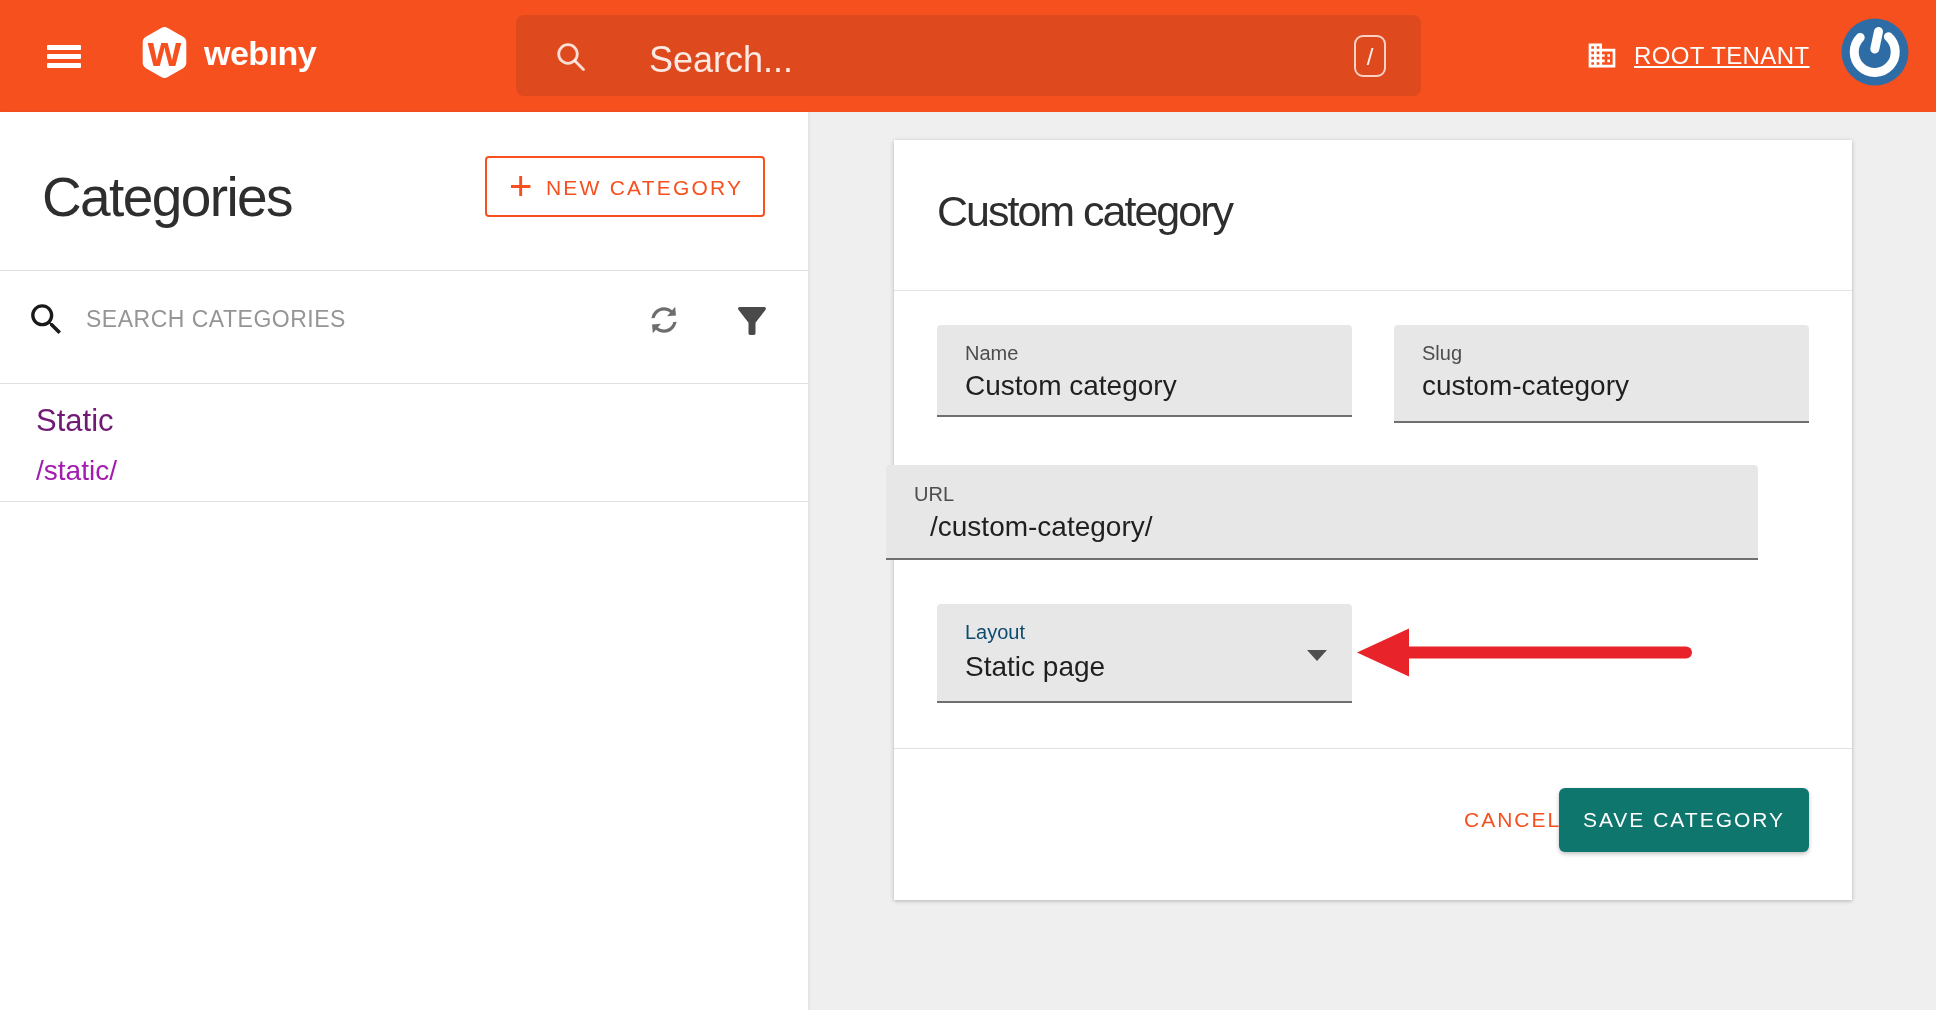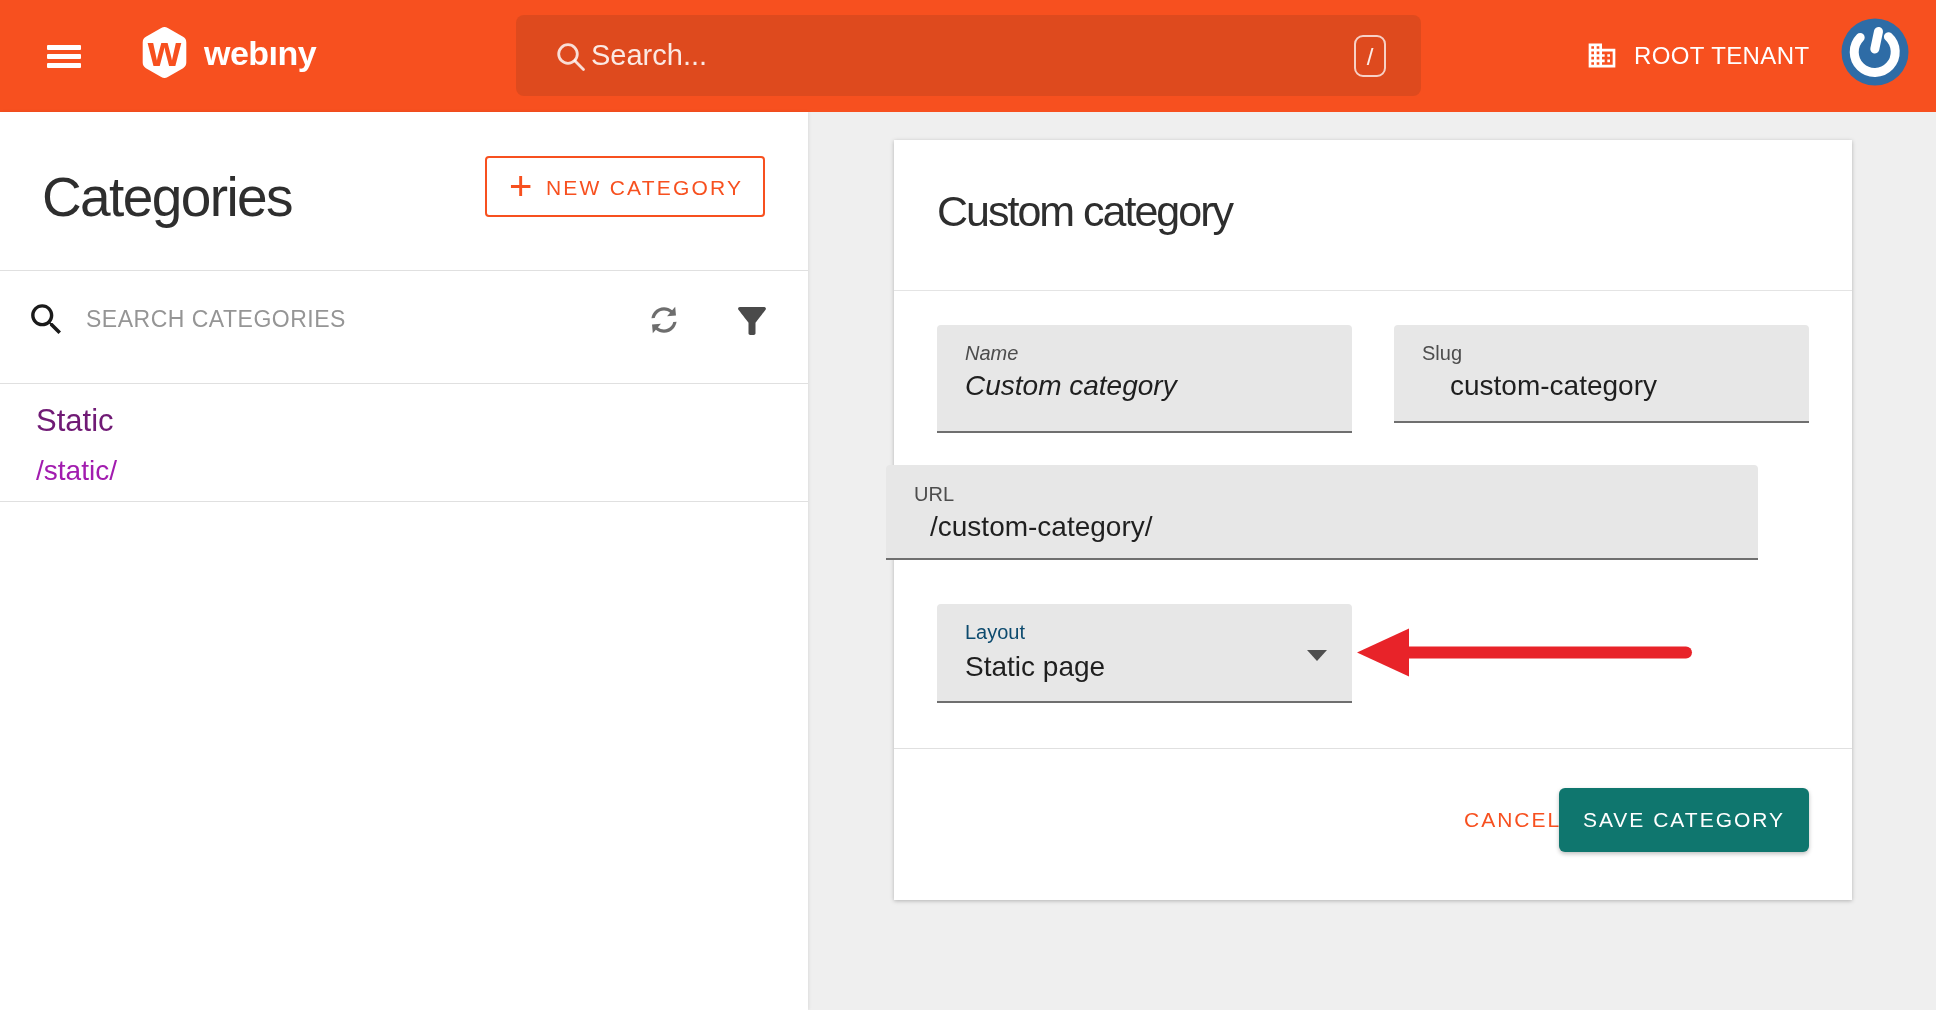--- a/index.html
+++ b/index.html
@@ -4,44 +4,44 @@
 <style>
 * { margin:0; padding:0; box-sizing:border-box; }
 html,body { width:1936px; height:1010px; overflow:hidden; }
 body { font-family:"Liberation Sans", sans-serif; position:relative; background:#efefef; }
 .abs { position:absolute; }
 
 
 #header { position:absolute; left:0; top:0; width:1936px; height:112px; background:#f7501f; }
 #burger span { position:absolute; left:47px; width:34px; height:4.5px; background:#fff; border-radius:1px; }
 #searchbar { position:absolute; left:516px; top:15px; width:905px; height:81px; background:#de4a1e; border-radius:8px; }
-#searchtxt { position:absolute; left:591px; top:39px; font-size:29px; color:rgba(255,255,255,0.88); }
+#searchtxt { position:absolute; left:649px; top:39px; font-size:36px; color:rgba(255,255,255,0.88); }
 #slashkey { position:absolute; left:1354px; top:35px; width:32px; height:42px; border:2px solid rgba(255,255,255,0.75); border-radius:9px; color:rgba(255,255,255,0.9); font-size:24px; font-weight:300; text-align:center; line-height:40px; }
-#roottenant { position:absolute; left:1634px; top:42px; font-size:24px; letter-spacing:0.4px; color:#fff; }
+#roottenant { position:absolute; left:1634px; top:42px; font-size:24px; letter-spacing:0.4px; color:#fff;text-decoration:underline; }
 #wordmark { position:absolute; left:204px; top:34px; font-size:34px; font-weight:700; color:#fff; letter-spacing:-0.5px; }
 
 
 #leftpanel { position:absolute; left:0; top:112px; width:808px; height:898px; background:#fff; box-shadow:1px 0 3px rgba(0,0,0,0.08); }
 #cats-title { position:absolute; left:42px; top:165px; font-size:55px; color:#2e2e2e; letter-spacing:-1.6px; }
 #newcat { position:absolute; left:485px; top:156px; width:280px; height:61px; border:2px solid #f7501f; border-radius:4px; color:#f7501f; }
 #newcat .plus { position:absolute; left:22px; top:6px; font-size:40px; font-weight:400; }
 #newcat .lbl { position:absolute; left:59px; top:18px; font-size:21px; letter-spacing:2.2px; }
 .divider { position:absolute; height:1px; background:#e0e0e0; }
 #srchcats { position:absolute; left:86px; top:306px; font-size:23px; letter-spacing:0.5px; color:#959595; }
 #staticname { position:absolute; left:36px; top:403px; font-size:31px; color:#701a75; }
 #staticslug { position:absolute; left:36px; top:455px; font-size:28px; color:#a21caf; }
 
 
 #card { position:absolute; left:894px; top:140px; width:958px; height:760px; background:#fff; box-shadow:0 1px 4px rgba(0,0,0,0.25); }
 #cardtitle { position:absolute; left:937px; top:187px; font-size:43px; color:#2e2e2e; letter-spacing:-2px; }
 
 .field { position:absolute; background:#e7e7e7; border-bottom:2px solid #6f6f6f; border-radius:4px 4px 0 0; }
 .field .flabel { position:absolute; left:28px; font-size:20px; color:#4d4d4d; }
 .field .fvalue { position:absolute; left:28px; font-size:28px; color:#1f1f1f; }
-#f-name { left:937px; top:325px; width:415px; height:108px;font-style:italic; }
+#f-name { left:937px; top:325px; width:415px; height:92px; }
 #f-slug { left:1394px; top:325px; width:415px; height:98px; }
 #f-url  { left:886px; top:465px; width:872px; height:95px; }
 #f-layout { left:937px; top:604px; width:415px; height:99px; }
 #f-layout .flabel { color:#0c4a6e; }
 #ddarrow { position:absolute; left:1307px; top:650px; width:0; height:0; border-left:10px solid transparent; border-right:10px solid transparent; border-top:11px solid #4f4f4f; }
 
 #cancel { position:absolute; left:1436px; top:808px; font-size:21px; letter-spacing:2px; color:#f7501f;margin-left:28px; }
 #savebtn { position:absolute; left:1559px; top:788px; width:250px; height:64px; background:#0f766e; border-radius:6px; box-shadow:0 2px 4px rgba(0,0,0,0.25); color:#fff; text-align:center; line-height:64px; font-size:21px; letter-spacing:2px; }
 </style>
 </head>
@@ -105,21 +105,21 @@
 <div id="card"></div>
 <div id="cardtitle">Custom category</div>
 <div class="divider" style="left:894px; top:290px; width:958px; background:#e4e4e4;"></div>
 
 <div class="field" id="f-name">
   <span class="flabel" style="top:17px;">Name</span>
   <span class="fvalue" style="top:45px;">Custom category</span>
 </div>
 <div class="field" id="f-slug">
   <span class="flabel" style="top:17px;">Slug</span>
-  <span class="fvalue" style="top:45px;margin-left:28px;">custom-category</span>
+  <span class="fvalue" style="top:45px;">custom-category</span>
 </div>
 <div class="field" id="f-url">
   <span class="flabel" style="top:18px;">URL</span>
   <span class="fvalue" style="top:46px;margin-left:16px;">/custom-category/</span>
 </div>
 <div class="field" id="f-layout">
   <span class="flabel" style="top:17px;">Layout</span>
   <span class="fvalue" style="top:47px;">Static page</span>
 </div>
 <div id="ddarrow"></div>

